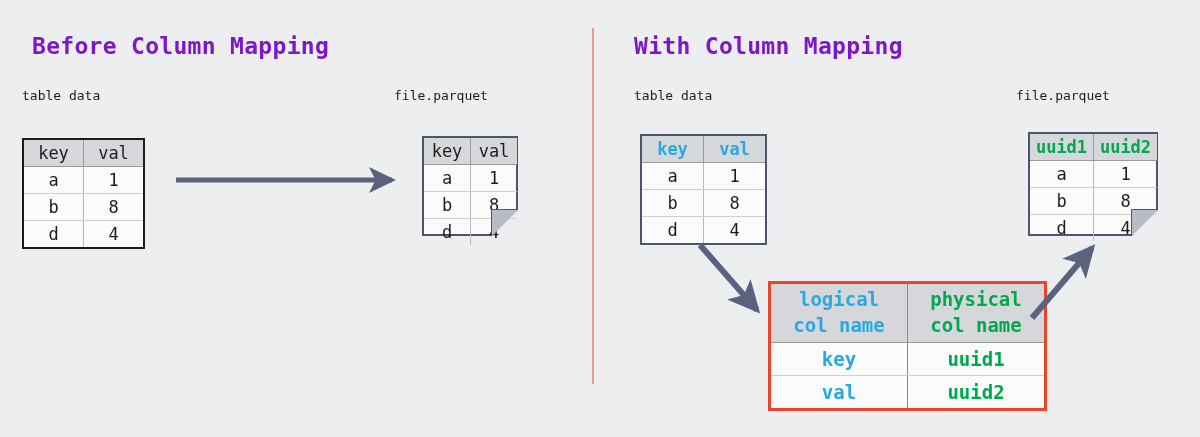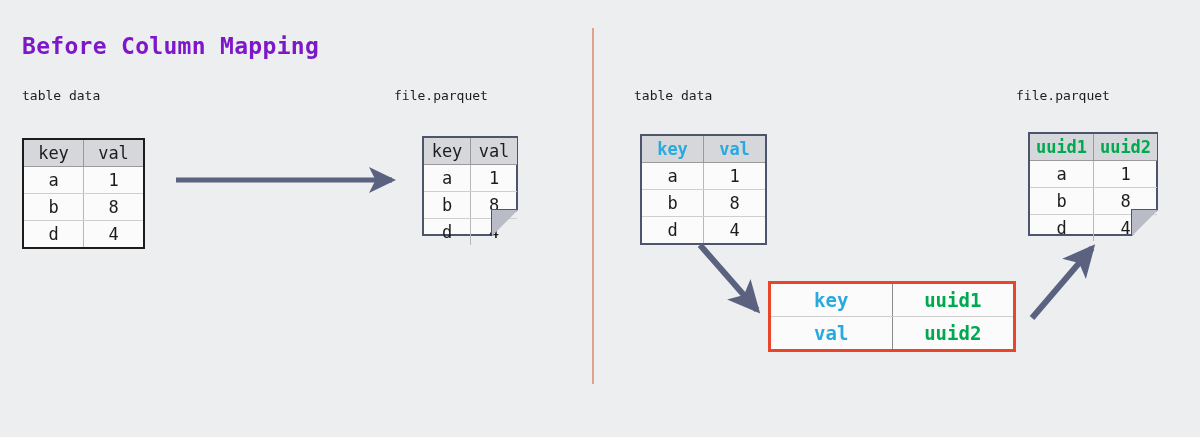--- a/index.html
+++ b/index.html
@@ -147,21 +147,21 @@
     width: 1200px;
     height: 437px;
     pointer-events: none;
   }
 </style>
 </head>
 <body>
 
 <div class="canvas">
 
-  <div class="abs panel-title" style="left:22px; top:33px;">Before Column Mapping</div>
+  <div class="abs panel-title" style="left:32px; top:33px;">Before Column Mapping</div>
 
   <div class="abs caption" style="left:22px; top:88px;">table data</div>
 
   <div class="abs caption" style="left:394px; top:88px;">file.parquet</div>
 
   <table class="dt tbl-plain abs" style="left:22px; top:138px; width:118px;">
     <tbody>
         <tr class="hdr">
       <td style="width:59px;">key</td>
       <td style="width:59px;">val</td>
@@ -201,20 +201,21 @@
         <td style="border-bottom:none;">d</td>
         <td style="border-bottom:none;">4</td>
       </tr>
     </tbody>
       </table>
     <div class="fold"></div>
   </div>
 
   <div class="divider" style="left:592px; top:28px; height:356px;"></div>
 
+  <div class="abs panel-title" style="left:634px; top:33px;">With Column Mapping</div>
 
   <div class="abs caption" style="left:634px; top:88px;">table data</div>
 
   <div class="abs caption" style="left:1016px; top:88px;">file.parquet</div>
 
   <table class="dt tbl-slate abs" style="left:640px; top:134px; width:122px;">
     <tbody>
         <tr class="hdr">
       <td class="hdr-blue" style="width:61px;">key</td>
       <td class="hdr-blue" style="width:61px;">val</td>
@@ -254,20 +255,30 @@
         <td style="border-bottom:none;">d</td>
         <td style="border-bottom:none;">4</td>
       </tr>
     </tbody>
       </table>
     <div class="fold"></div>
   </div>
 
   <table class="map-tbl abs" style="left:768px; top:281px; width:248px;">
     <tbody>
+        <tr class="hdr">
+      <td class="map-blue" style="width:124px;">
+        <span class="lh2">logical</span>
+        <span class="lh2">col name</span>
+      </td>
+      <td class="map-green" style="width:124px;">
+        <span class="lh2">physical</span>
+        <span class="lh2">col name</span>
+      </td>
+    </tr>
     <tr>
       <td class="map-blue">key</td>
       <td class="map-green">uuid1</td>
     </tr>
     <tr>
       <td class="map-blue">val</td>
       <td class="map-green">uuid2</td>
     </tr>
   </tbody>
     </table>

